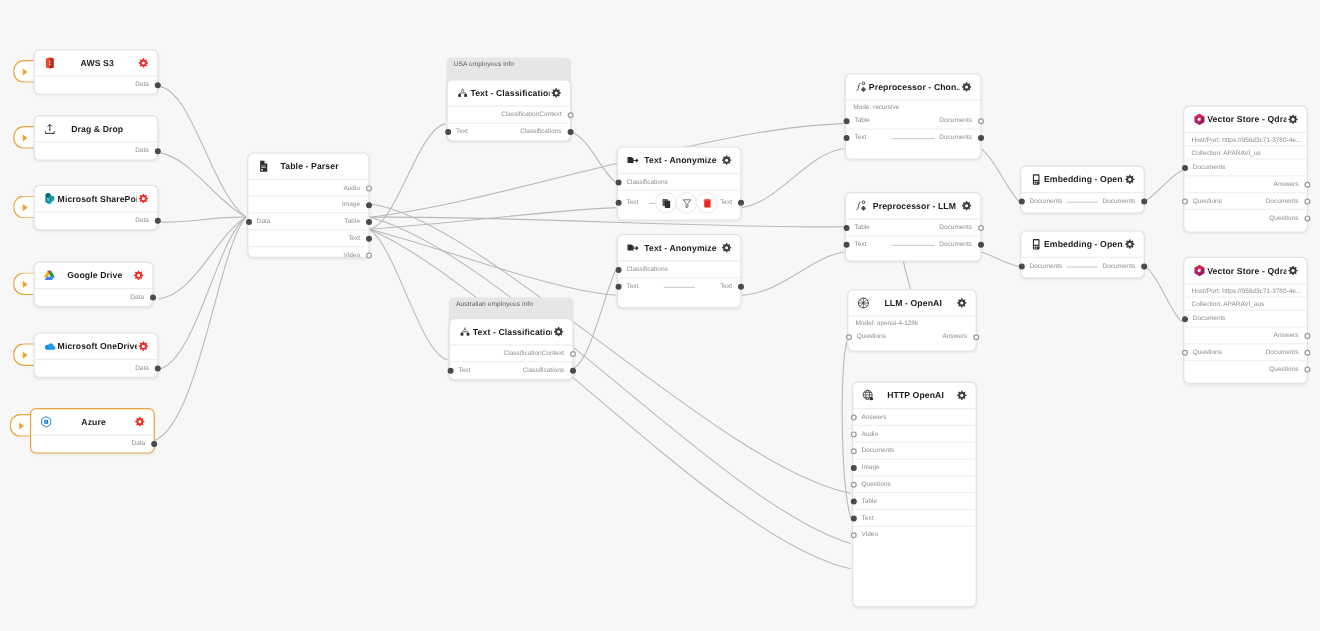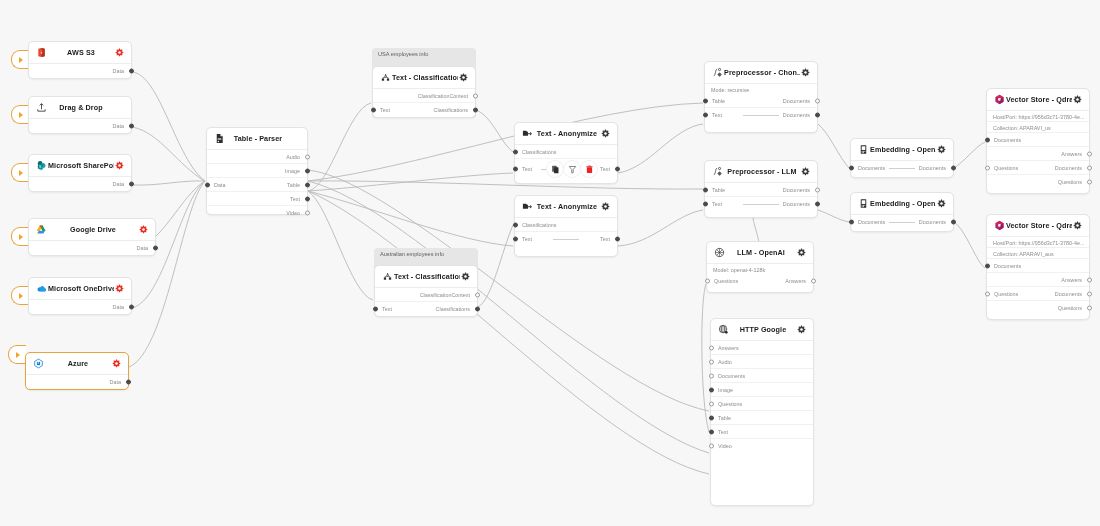--- a/index.html
+++ b/index.html
@@ -228,21 +228,21 @@
       <div class="node-body">
         <div class="prow last">
           <span class="plabel-r">Data</span>
           <span class="dot f right"></span>
         </div>
       </div>
     </div>
     <div class="runtab" style="left: 11px; top: 227px;">
       <span class="play"></span>
     </div>
-    <div class="node" style="left: 28px; top: 218px; width: 128px; height: 38px;">
+    <div class="node" style="left: 28px; top: 218px; width: 100px; height: 38px;">
       <div class="node-head">
         <span class="head-ic">
           <span style="display: flex; align-items: center; justify-content: center; width: 11px; height: 11px;">
             <svg viewBox="0 0 24 24" width="11" height="11">
               <path fill="#0f9d58" d="M8.6 3.5h6.8l6.8 11.8h-6.8z" transform="translate(-1 0)"></path>
               <path fill="#f4b400" d="M1.2 15.3L8 3.5l3.4 5.9-3.4 5.9z"></path>
               <path fill="#4285f4" d="M2.6 20.5l3.4-5.9h13.6l-3.4 5.9z"></path>
               <path fill="#db4437" d="M8 3.5h6.8l-3.4 5.9z" opacity=".9"></path>
             </svg>
           </span>
@@ -292,21 +292,21 @@
       <div class="node-body">
         <div class="prow last">
           <span class="plabel-r">Data</span>
           <span class="dot f right"></span>
         </div>
       </div>
     </div>
     <div class="runtab" style="left: 8px; top: 345px;">
       <span class="play"></span>
     </div>
-    <div class="node selected" style="left: 25px; top: 352px; width: 104px; height: 38px;">
+    <div class="node selected" style="left: 25px; top: 340px; width: 104px; height: 38px;">
       <div class="node-head">
         <span class="head-ic">
           <span style="display: flex; align-items: center; justify-content: center; width: 11px; height: 11px;">
             <svg viewBox="0 0 24 24" width="11" height="11">
               <path fill="none" stroke="#0078d4" stroke-width="1.6" d="M12 2.4l8.3 4.8v9.6L12 21.6 3.7 16.8V7.2z"></path>
               <rect x="8.5" y="8.5" width="7" height="7" fill="#0078d4"></rect>
               <path fill="#fff" d="M10 10h3.5v1H10zM10 12h3.5v1H10z"></path>
             </svg>
           </span>
         </span>
@@ -814,21 +814,21 @@
         <span class="head-ic">
           <span style="display: flex; align-items: center; justify-content: center; width: 11px; height: 11px;">
             <svg viewBox="0 0 24 24" width="11" height="11">
               <circle cx="11" cy="11" r="8.2" fill="none" stroke="#2b2b2b" stroke-width="1.5"></circle>
               <ellipse cx="11" cy="11" rx="3.6" ry="8.2" fill="none" stroke="#2b2b2b" stroke-width="1.2"></ellipse>
               <path stroke="#2b2b2b" stroke-width="1.2" d="M3 11h16M4.5 6.5h13M4.5 15.5h13"></path>
               <circle cx="18" cy="18" r="3" fill="#2b2b2b"></circle>
             </svg>
           </span>
         </span>
-        <span class="node-title">HTTP Google</span>
+        <span class="node-title">HTTP OpenAI</span>
         <span class="gear">
           <span style="display: flex; align-items: center; justify-content: center; width: 9px; height: 9px;">
             <svg viewBox="0 0 24 24" width="9" height="9">
               <path fill="#3c3c3c" d="M12 8.2A3.8 3.8 0 1 0 12 15.8 3.8 3.8 0 0 0 12 8.2zm0 2.2a1.6 1.6 0 1 1 0 3.2 1.6 1.6 0 0 1 0-3.2z"></path>
               <path fill="#3c3c3c" d="M10.6 1.6h2.8l.5 2.6 2.1.9 2.2-1.5 2 2-1.5 2.2.9 2.1 2.6.5v2.8l-2.6.5-.9 2.1 1.5 2.2-2 2-2.2-1.5-2.1.9-.5 2.6h-2.8l-.5-2.6-2.1-.9-2.2 1.5-2-2 1.5-2.2-.9-2.1-2.6-.5v-2.8l2.6-.5.9-2.1L3.8 5.6l2-2 2.2 1.5 2.1-.9z"></path>
               <circle cx="12" cy="12" r="3.4" fill="#fff"></circle>
             </svg>
           </span>
         </span>
       </div>

